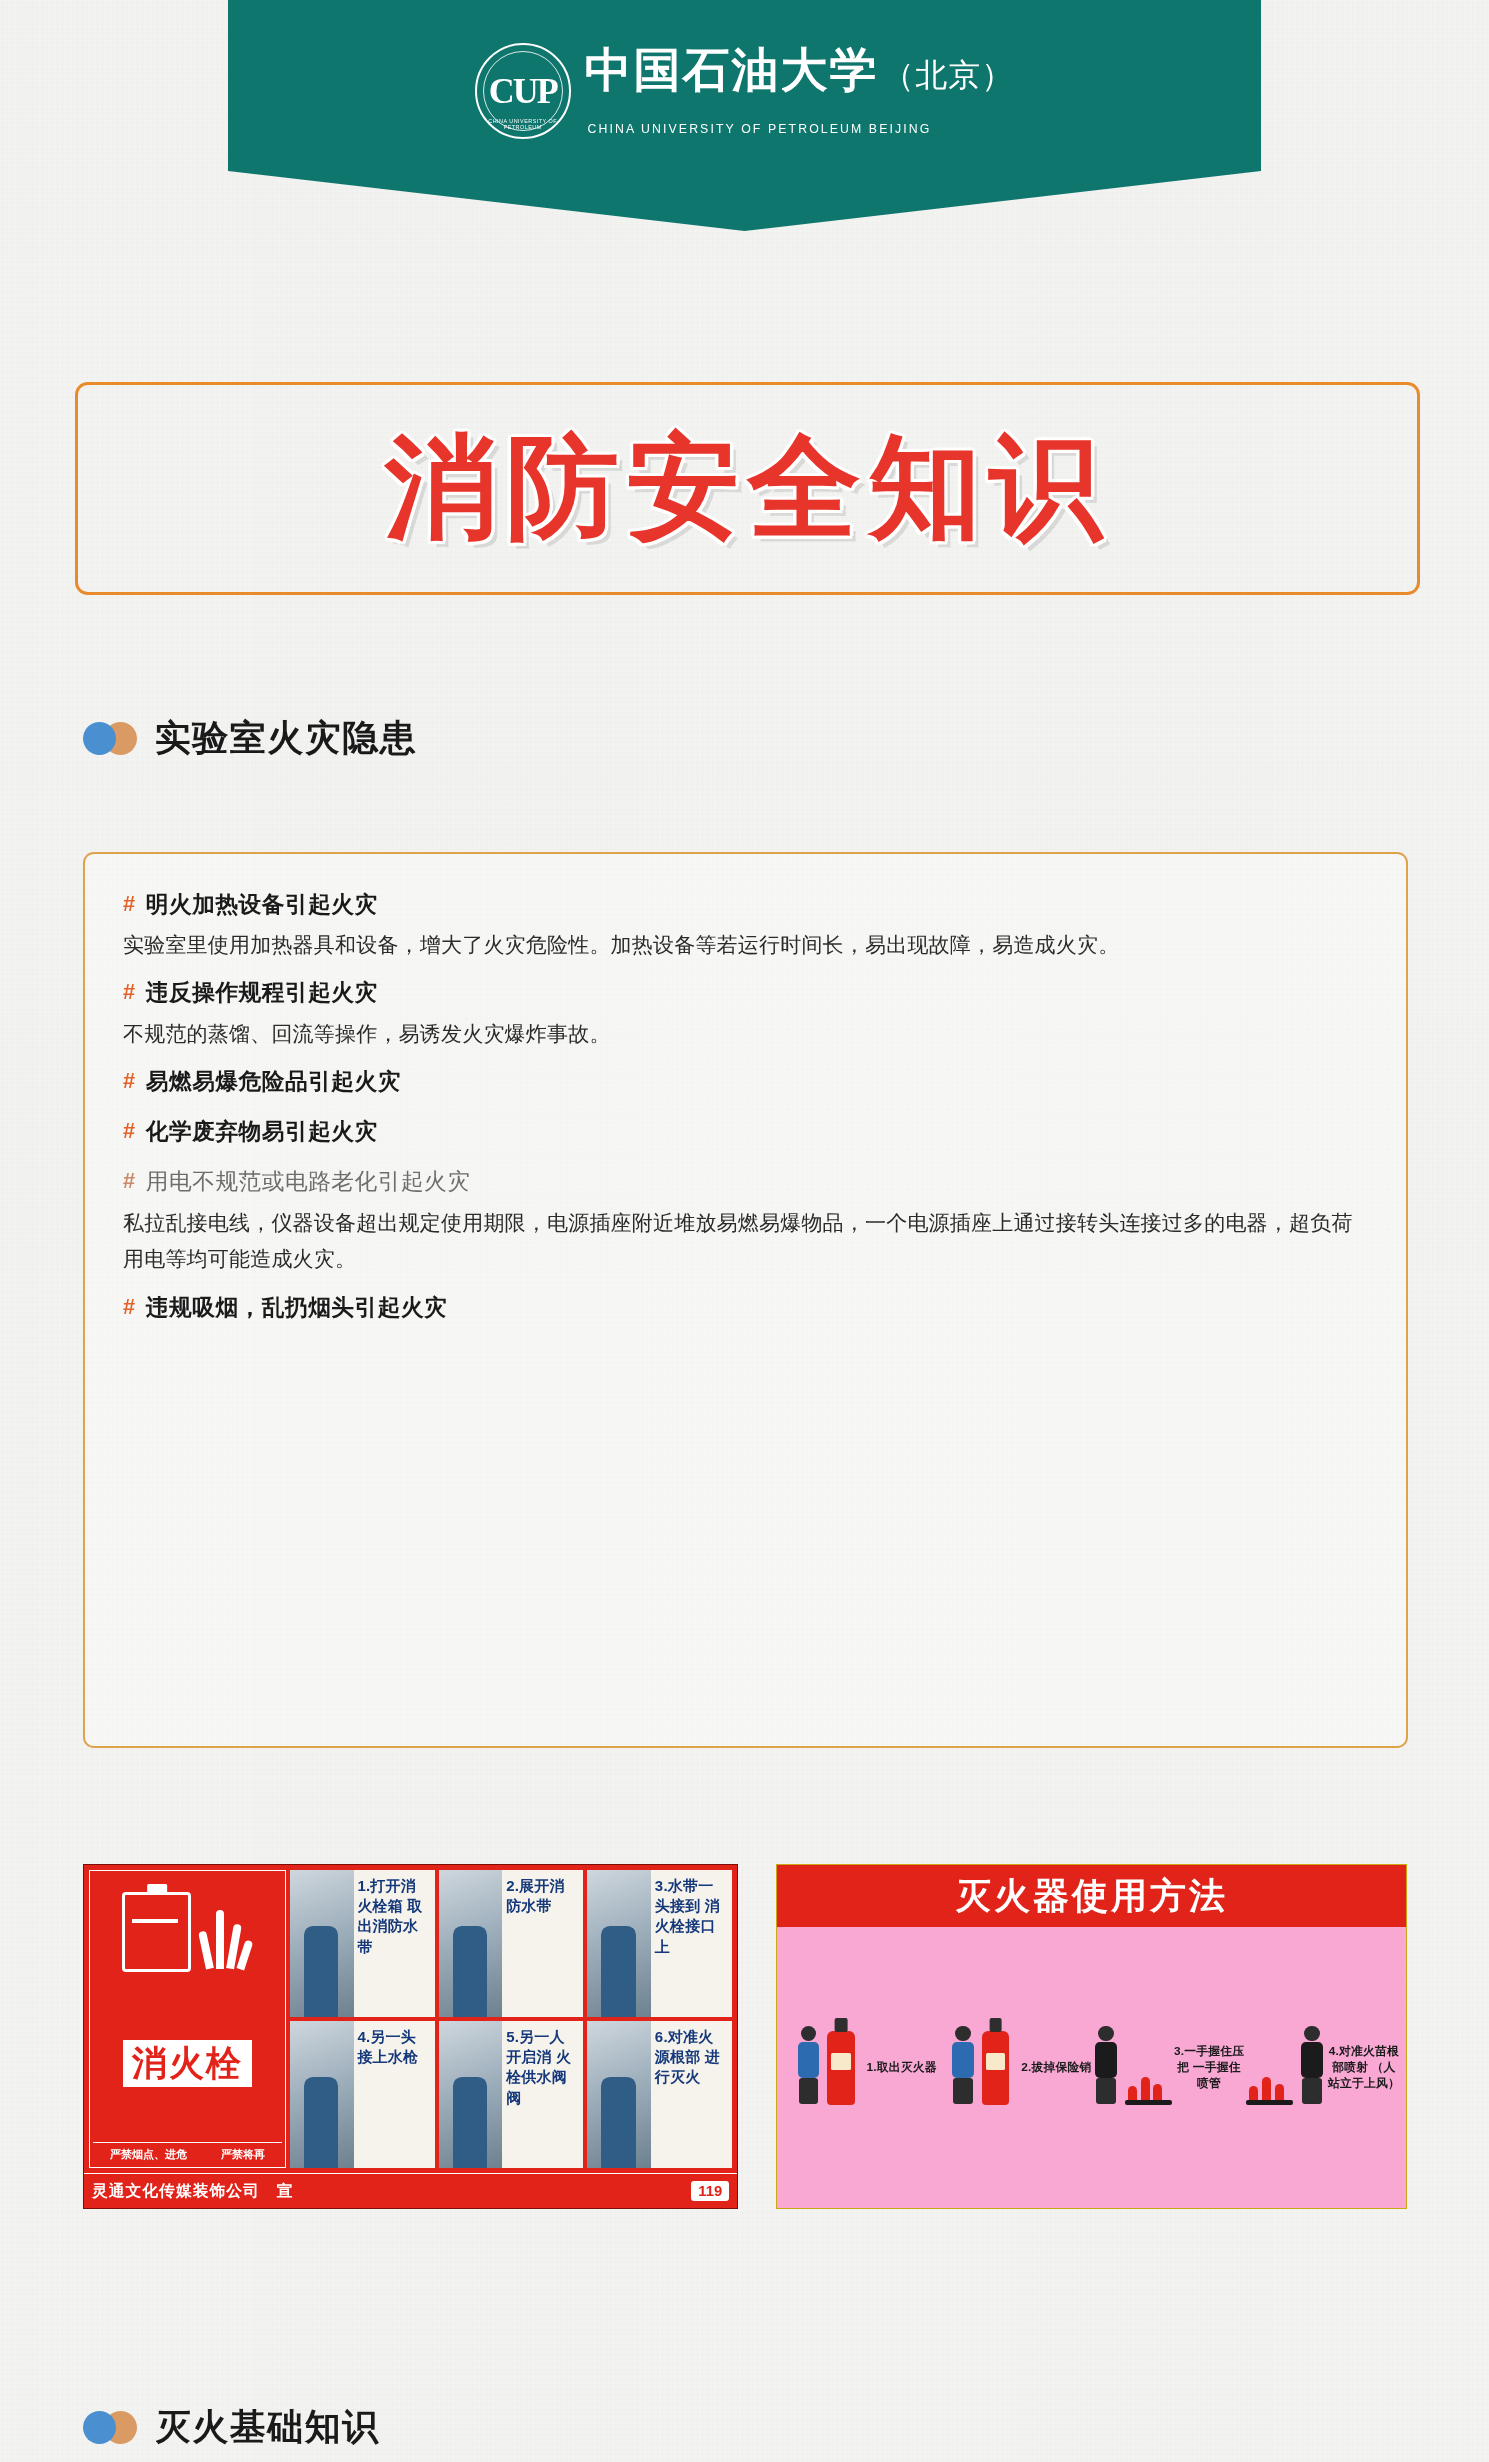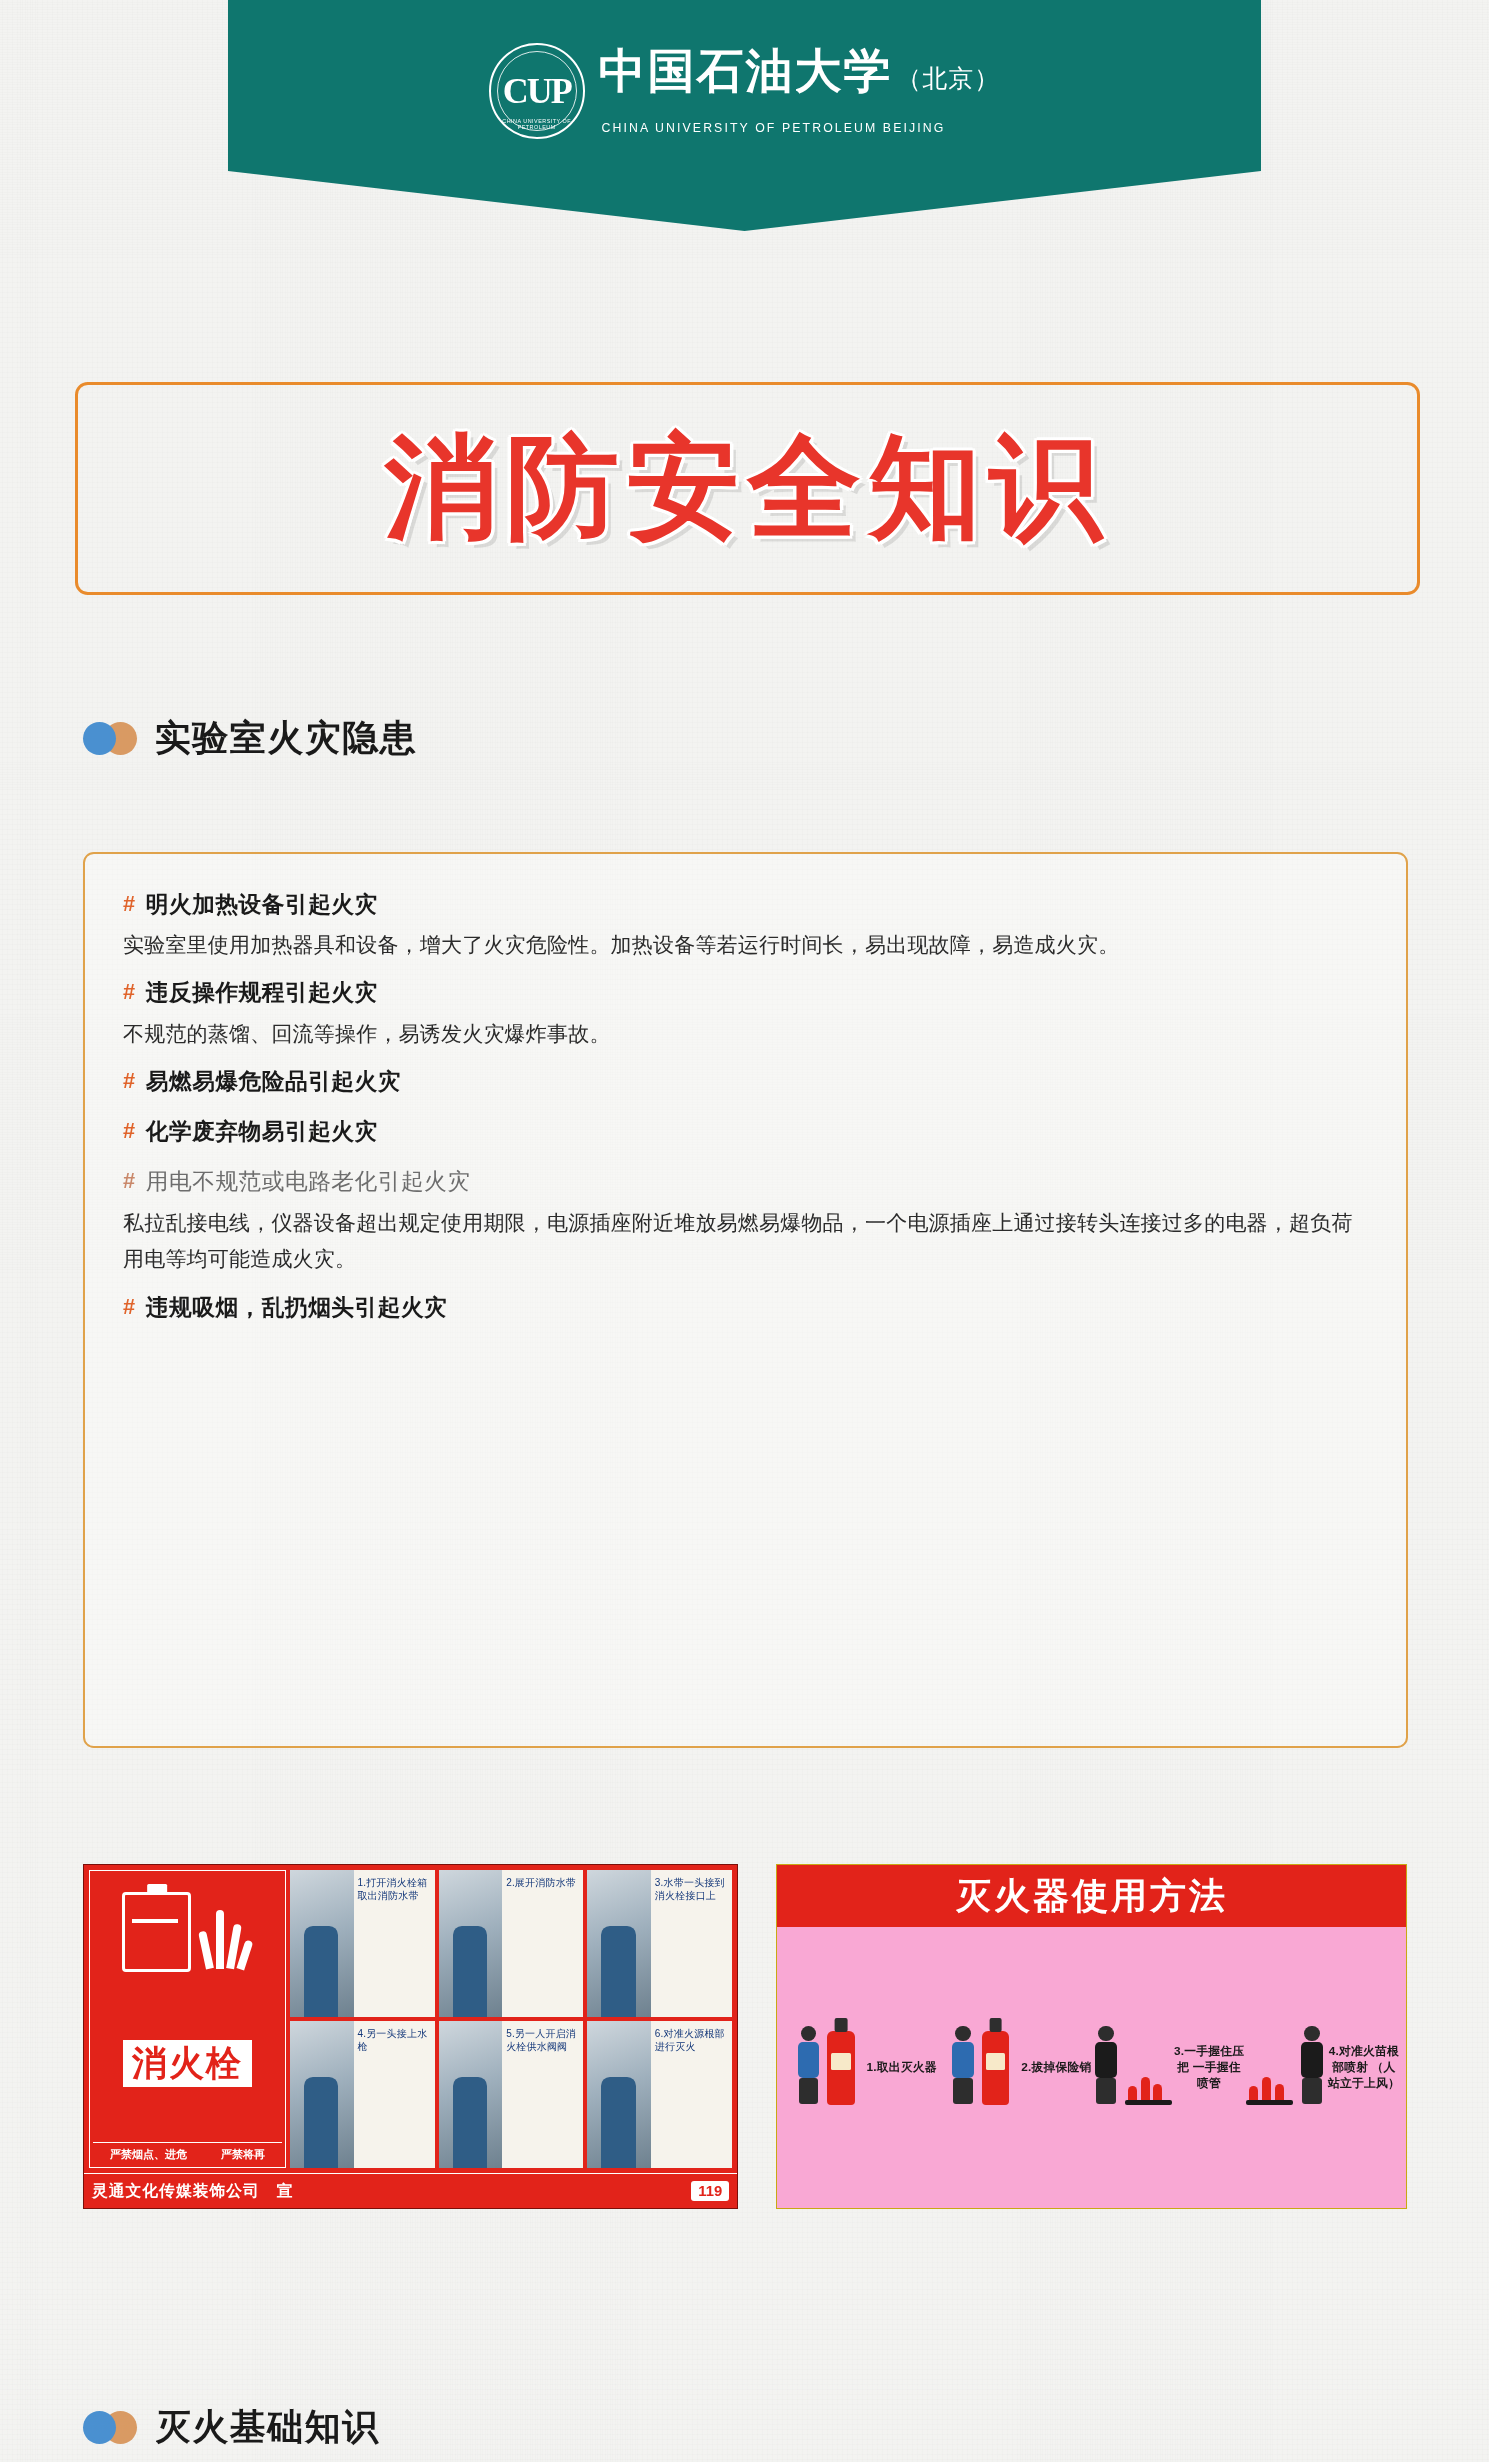--- a/index.html
+++ b/index.html
@@ -102,21 +102,21 @@
     color: #ffffff;
     font-family: "Liberation Serif", "DejaVu Serif", serif;
     font-size: 47px;
     font-weight: bold;
     letter-spacing: 2px;
     line-height: 1.05;
   }
   .univ-name-suffix {
     color: #ffffff;
     font-family: "Liberation Serif", "DejaVu Serif", serif;
-    font-size: 25px;
+    font-size: 32px;
     letter-spacing: 1px;
   }
   .univ-name-en {
     color: #ffffff;
     font-size: 12.3px;
     letter-spacing: 2.1px;
     margin-top: 24px;
     padding-left: 3px;
   }
 
@@ -362,22 +362,22 @@
     left: 22%;
     bottom: 0;
     width: 54%;
     height: 62%;
     background: #2f5d86;
     border-radius: 8.9px 8.9px 0 0;
   }
   .hydrant-cell .cap {
     flex: 1;
     color: #14387a;
-    font-size: 10px;
-    font-weight: normal;
+    font-size: 15px;
+    font-weight: bold;
     line-height: 1.35;
     padding: 5.9px 3.9px;
     letter-spacing: 0.2px;
   }
   .hydrant-foot {
     height: 34px;
     background: #e2231a;
     display: flex;
     align-items: center;
     justify-content: space-between;

